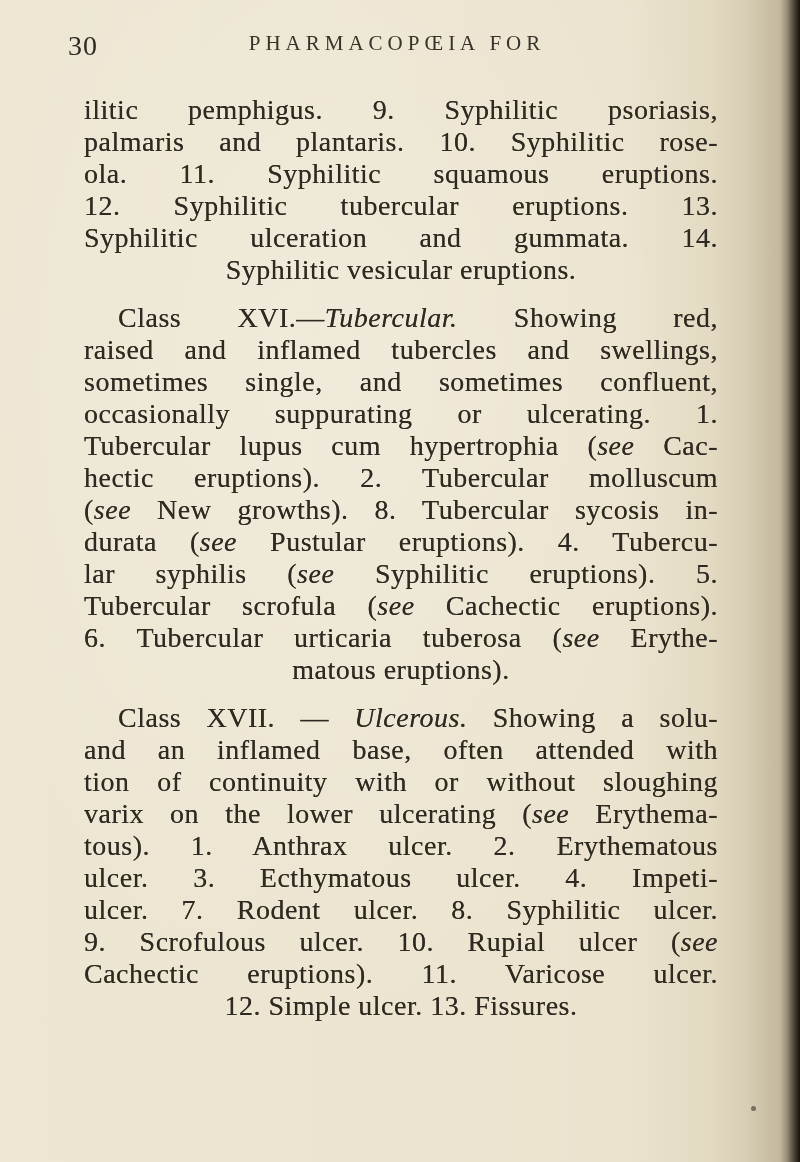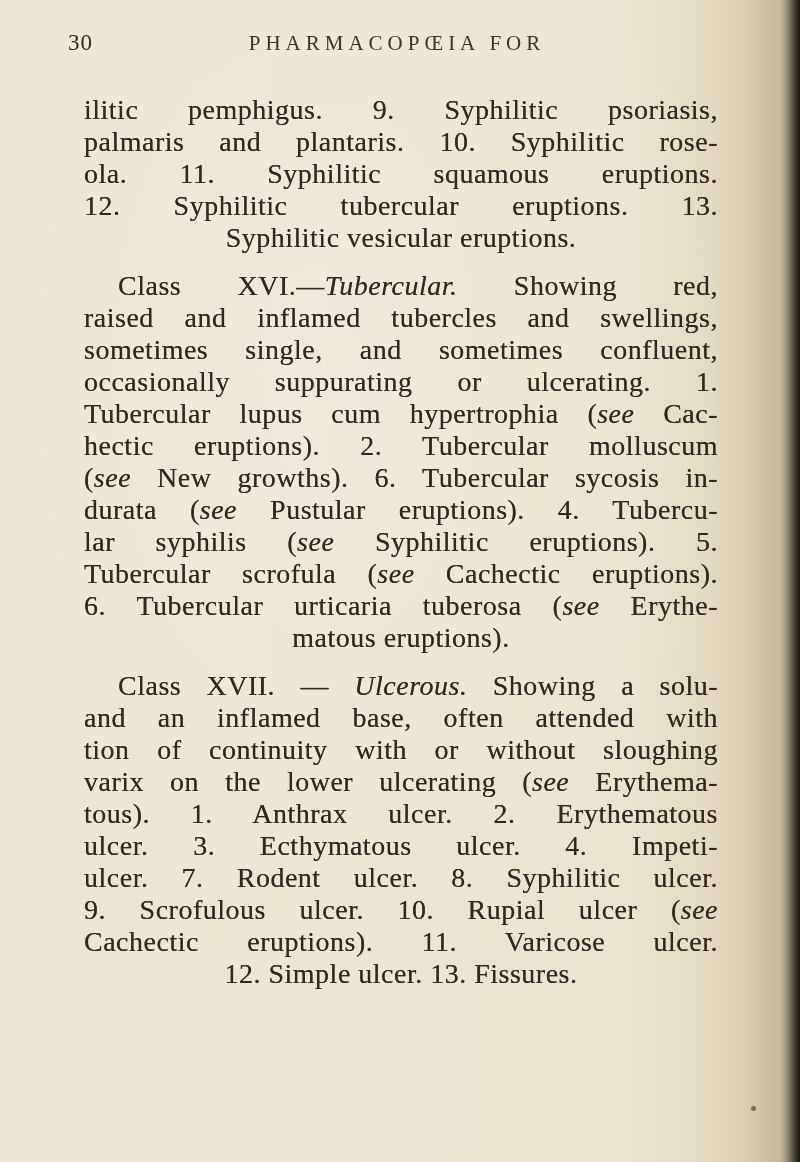--- a/index.html
+++ b/index.html
@@ -44,21 +44,21 @@
     top: 28px;
   }
   .header-row {
     position: relative;
     height: 34px;
   }
   .page-number {
     position: absolute;
     left: 0;
     top: 2px;
-    font-size: 23px;
+    font-size: 28px;
     letter-spacing: 1px;
   }
   .header-title {
     position: absolute;
     left: 0;
     right: 8px;
     top: 3px;
     text-align: center;
     font-size: 21px;
     letter-spacing: 5px;
@@ -102,30 +102,31 @@
       <span class="page-number">30</span>
       <span class="header-title">PHARMACOPŒIA FOR</span>
     </div>
 
     <div class="body-text">
         <div class="para">
           <div class="line just"><span>ilitic pemphigus. 9. Syphilitic psoriasis,</span></div>
           <div class="line just"><span>palmaris and plantaris. 10. Syphilitic rose-</span></div>
           <div class="line just"><span>ola. 11. Syphilitic squamous eruptions.</span></div>
           <div class="line just"><span>12. Syphilitic tubercular eruptions. 13.</span></div>
+          <div class="line just"><span>Syphilitic ulceration and gummata. 14.</span></div>
           <div class="line"><span>Syphilitic vesicular eruptions.</span></div>
         </div>
         <div class="para spaced">
           <div class="line just first"><span>Class XVI.—</span><span class="it">Tubercular.</span><span> Showing red,</span></div>
           <div class="line just"><span>raised and inflamed tubercles and swellings,</span></div>
           <div class="line just"><span>sometimes single, and sometimes confluent,</span></div>
           <div class="line just"><span>occasionally suppurating or ulcerating. 1.</span></div>
           <div class="line just"><span>Tubercular lupus cum hypertrophia (</span><span class="it">see</span><span> Cac-</span></div>
           <div class="line just"><span>hectic eruptions). 2. Tubercular molluscum</span></div>
-          <div class="line just"><span>(</span><span class="it">see</span><span> New growths). 6. Tubercular sycosis in-</span></div>
+          <div class="line just"><span>(</span><span class="it">see</span><span> New growths). 8. Tubercular sycosis in-</span></div>
           <div class="line just"><span>durata (</span><span class="it">see</span><span> Pustular eruptions). 4. Tubercu-</span></div>
           <div class="line just"><span>lar syphilis (</span><span class="it">see</span><span> Syphilitic eruptions). 5.</span></div>
           <div class="line just"><span>Tubercular scrofula (</span><span class="it">see</span><span> Cachectic eruptions).</span></div>
           <div class="line just"><span>6. Tubercular urticaria tuberosa (</span><span class="it">see</span><span> Erythe-</span></div>
           <div class="line"><span>matous eruptions).</span></div>
         </div>
         <div class="para spaced">
           <div class="line just first"><span>Class XVII. — </span><span class="it">Ulcerous.</span><span> Showing a solu-</span></div>
           <div class="line just"><span>and an inflamed base, often attended with</span></div>
           <div class="line just"><span>tion of continuity with or without sloughing</span></div>

